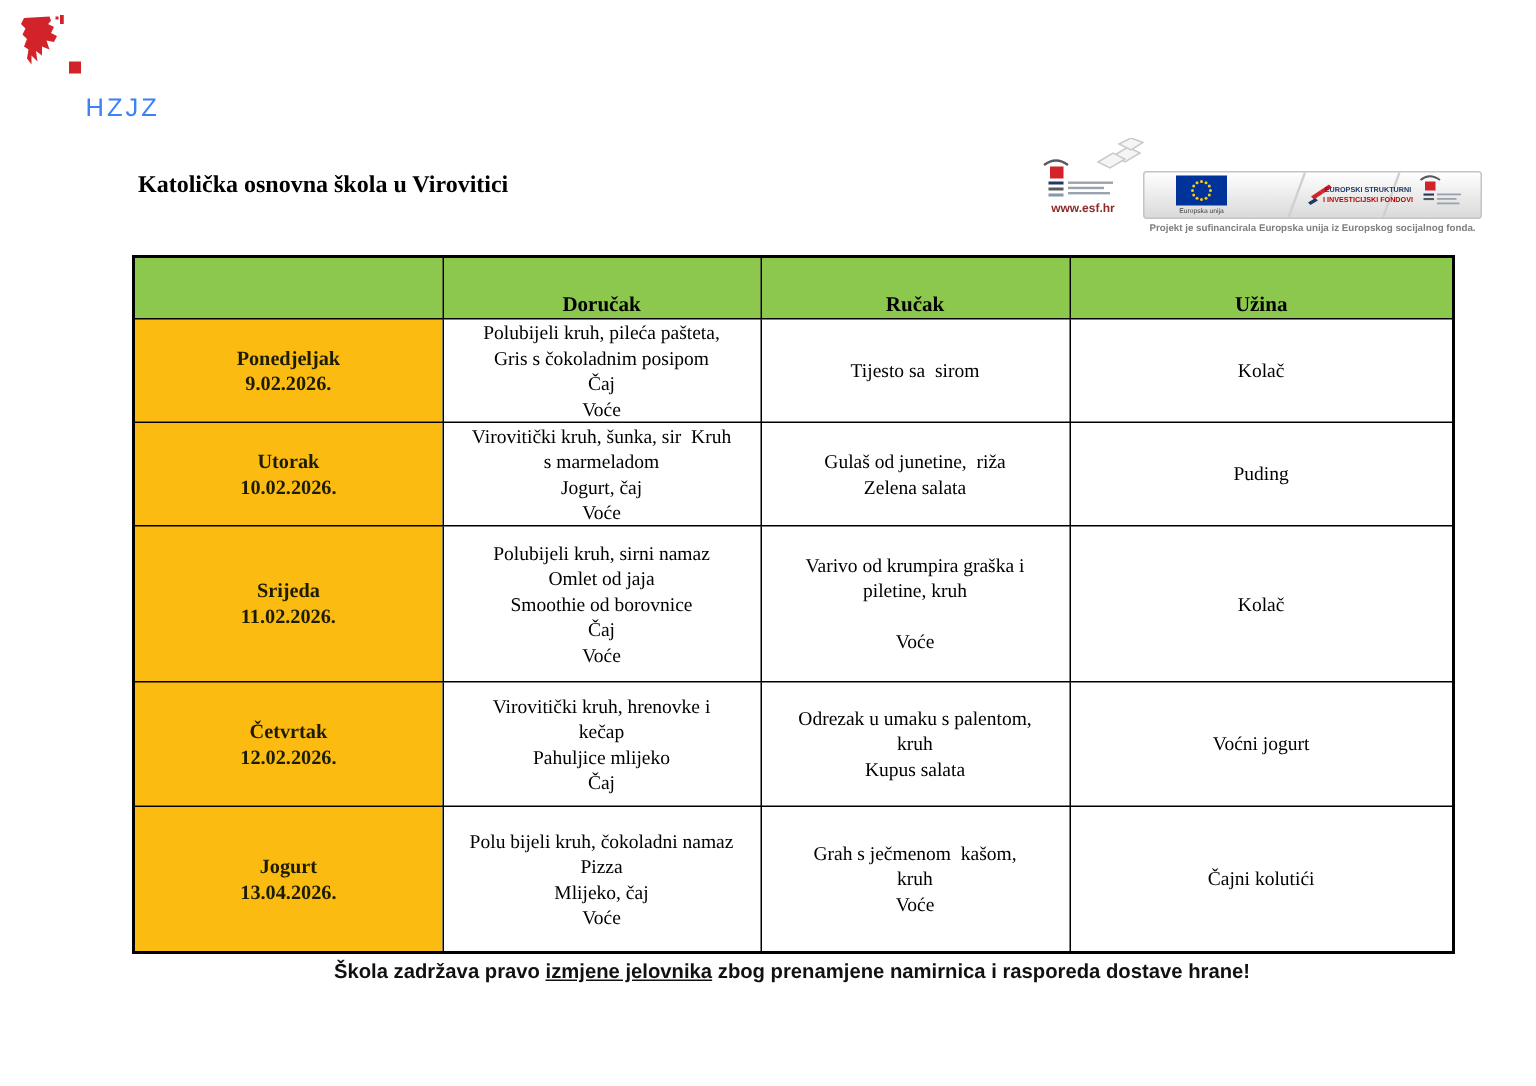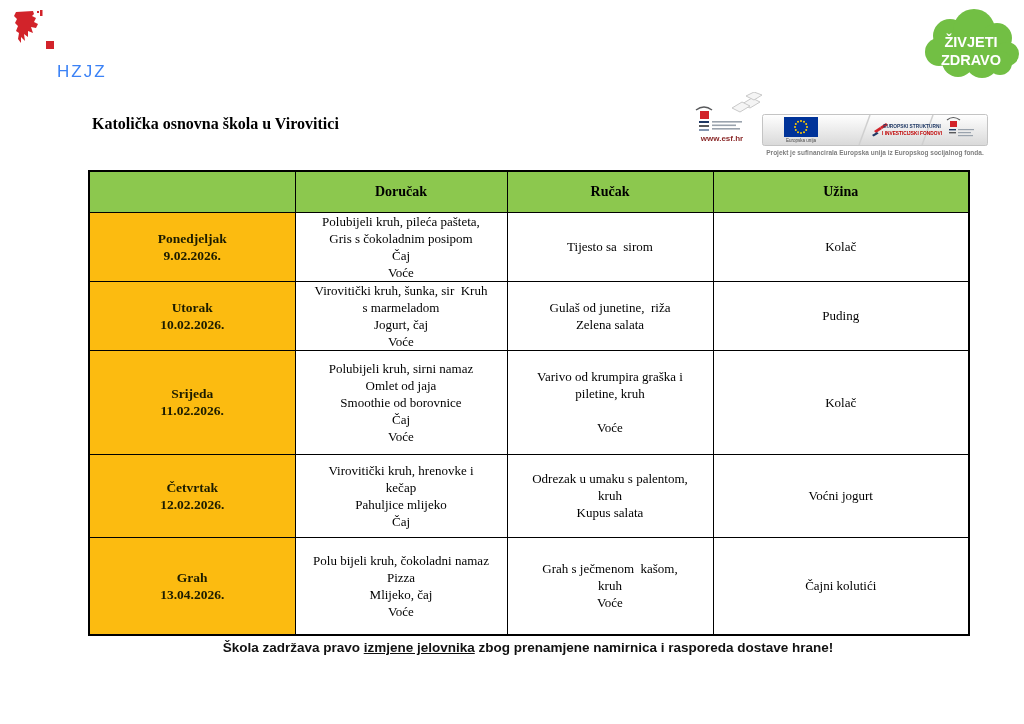--- a/index.html
+++ b/index.html
@@ -35,21 +35,21 @@
     font-family:"Liberation Sans",sans-serif;font-size:6.5px;font-weight:bold;color:#7f7f7f;
   }
   
   table.menu{
     position:absolute;left:88px;top:170px;width:880px;
     border-collapse:collapse;table-layout:fixed;border:2px solid #000;
   }
   table.menu th,table.menu td{border:1px solid #000;padding:0;text-align:center;}
   table.menu th{
     background:#8cc84e;font-size:14px;font-weight:bold;
-    vertical-align:bottom;padding-bottom:12px;
+    vertical-align:bottom;padding-bottom:0;
   }
   table.menu td{font-size:13px;line-height:17px;vertical-align:middle;background:#fff;}
   table.menu td.day{
     background:#fcbb10;font-weight:bold;font-size:13.5px;color:#1c1c00;
   }
   .line{min-height:17px;white-space:pre;}
   .dayline{min-height:17px;white-space:pre;}
   
   .footer-note{
     position:absolute;left:88px;top:640px;width:880px;text-align:center;
@@ -65,36 +65,20 @@
   <div class="hzjz">
     <svg width="62" height="46" viewBox="0 0 62 46">
       <path fill="#d2232a" d="M3,2 L20,1 L21,4 L19,6 L23,8 L21,12 L25,14 L23,18 L18,17 L20,23 L15,21 L15,27 L11,24 L12,31 L8,27 L8,33 L5,29 L6,23 L3,21 L5,16 L2,13 L4,9 L1,6 Z"></path>
       <rect fill="#d2232a" x="27" y="0" width="2.5" height="6"></rect>
       <rect fill="#d2232a" x="24" y="1" width="2" height="2"></rect>
       <rect fill="#d2232a" x="33" y="31" width="8" height="8"></rect>
     </svg>
     <div class="hzjz-label">HZJZ</div>
   </div>
 
-  <div class="cloud-badge">
-    <svg width="100" height="80" viewBox="0 0 100 80">
-      <g fill="#72bf44">
-        <circle cx="30" cy="28" r="17"></circle>
-        <circle cx="54" cy="22" r="21"></circle>
-        <circle cx="77" cy="30" r="15"></circle>
-        <circle cx="87" cy="46" r="12"></circle>
-        <circle cx="19" cy="44" r="14"></circle>
-        <circle cx="38" cy="53" r="16"></circle>
-        <circle cx="62" cy="53" r="17"></circle>
-        <circle cx="80" cy="55" r="12"></circle>
-      </g>
-      <text x="51" y="39" text-anchor="middle" fill="#ffffff" font-family="Liberation Sans, sans-serif" font-size="14.5" font-weight="bold">ŽIVJETI</text>
-      <text x="51" y="57" text-anchor="middle" fill="#ffffff" font-family="Liberation Sans, sans-serif" font-size="14.5" font-weight="bold">ZDRAVO</text>
-    </svg>
-  </div>
 
   <div class="doc-title">Katolička osnovna škola u Virovitici</div>
 
   <svg class="esf-sketch" width="48" height="26" viewBox="0 0 48 26">
     <g fill="#f5f5f5" stroke="#c9c9c9" stroke-width="1">
       <path d="M26,12 L36,6 L44,10 L34,16 Z"></path>
       <path d="M16,16 L26,10 L34,14 L24,20 Z"></path>
       <path d="M30,4 L38,0 L46,3 L38,8 Z"></path>
     </g>
   </svg>
@@ -251,21 +235,21 @@
         <div class="line">kruh</div>
         <div class="line">Kupus salata</div>
       </td>
       <td>
         <div class="line">Voćni jogurt</div>
       </td>
     </tr>
 
     <tr style="height:98px">
       <td class="day">
-        <div class="dayline">Grah</div>
+        <div class="dayline">Jogurt</div>
         <div class="dayline">13.04.2026.</div>
       </td>
       <td>
         <div class="line">Polu bijeli kruh, čokoladni namaz</div>
         <div class="line">Pizza</div>
         <div class="line">Mlijeko, čaj</div>
         <div class="line">Voće</div>
       </td>
       <td>
         <div class="line">Grah s ječmenom  kašom,</div>

